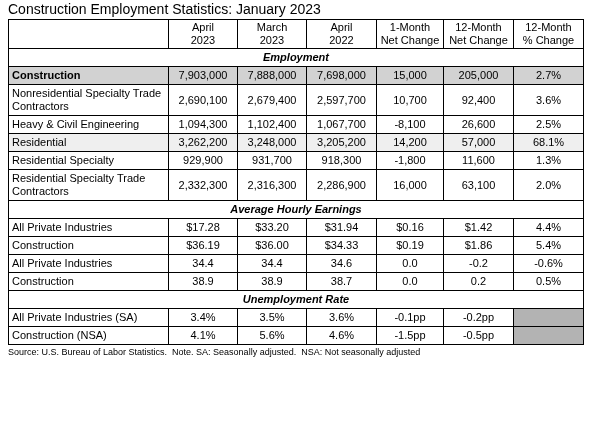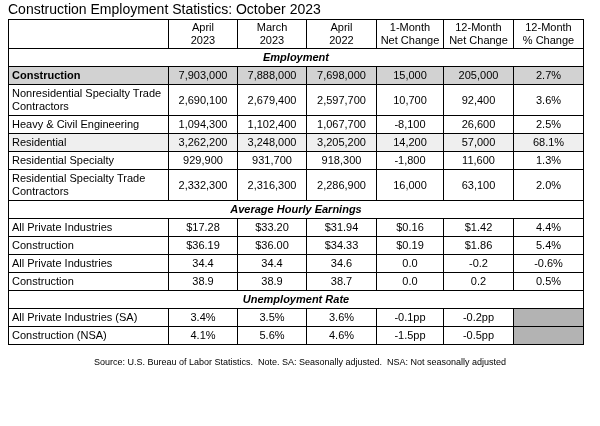--- a/index.html
+++ b/index.html
@@ -51,30 +51,29 @@
   }
   td.label { text-align: left; padding-left: 4px; }
   td.label.bold { font-weight: bold; }
   td.val { text-align: center; }
   tr.shade-dark td { background: var(--row-dark); }
   tr.shade-light td { background: var(--row-light); }
   td.fill-gray { background: var(--empty-fill); }
   .footnote {
     font-size: 9px;
     line-height: 11px;
-    margin-top: 12px;
+    margin-top: 2px;
     white-space: pre-wrap;
-    text-align: center;
   }
 </style>
 </head>
 <body>
 
 <div class="page">
-  <h1 class="title">Construction Employment Statistics: October 2023</h1>
+  <h1 class="title">Construction Employment Statistics: January 2023</h1>
 
   <table class="stats">
     <colgroup>
       <col style="width:160px">
         <col style="width:69px">
         <col style="width:69px">
       <col style="width:70px">
         <col style="width:67px">
         <col style="width:70px">
         <col style="width:70px">

